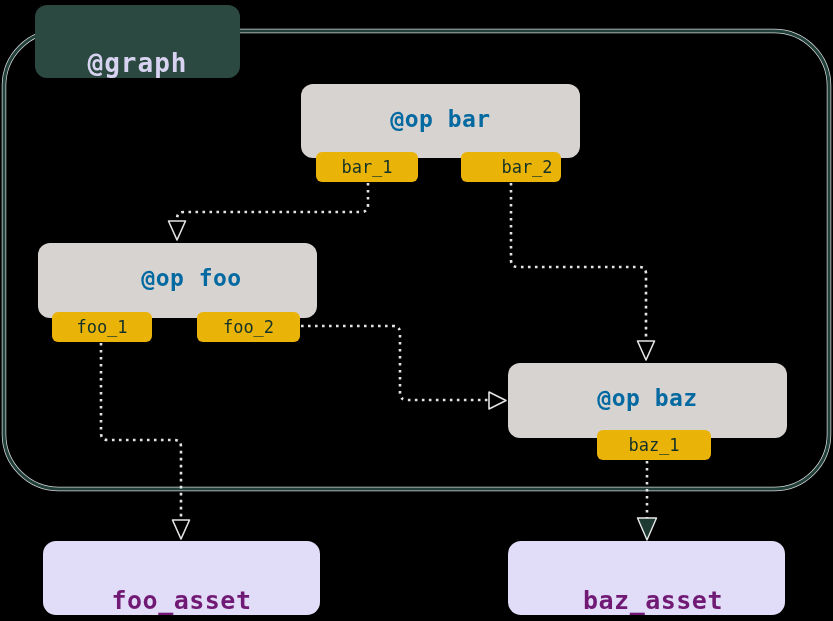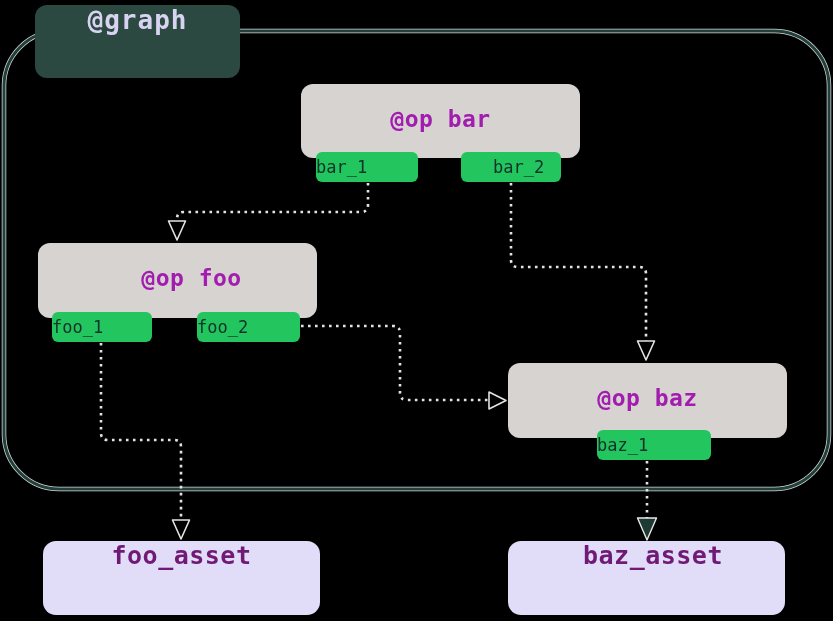--- a/index.html
+++ b/index.html
@@ -17,50 +17,50 @@
     height: 621px;
     background: #000000;
   }
   #edge-layer {
     position: absolute;
     left: 0; top: 0;
   }
   .node {
     position: absolute;
     display: flex;
-    align-items: flex-start;
+    align-items: flex-end;
     justify-content: center;
     box-sizing: border-box;
   }
   .graph-label {
     background: #2B4841;
     color: #D8D3F1;
     border-radius: 12px;
     font-size: 26px;
     font-weight: bold;
     letter-spacing: 1px;
   }
   .op-node {
     background: #D6D3D1;
-    color: #a21caf;
+    color: #0369a1;
     border-radius: 12px;
     font-size: 23px;
     font-weight: bold;
     letter-spacing: 0.5px;
     align-items: flex-start;
   }
   .op-node .op-title {
     margin-top: 22px;
   }
   .output-tag {
     position: absolute;
     display: flex;
     align-items: center;
-    justify-content: flex-start;
-    background: #22c55e;
+    justify-content: center;
+    background: #eab308;
     color: #12322B;
     border-radius: 6px;
     font-size: 17px;
     height: 30px;
     box-sizing: border-box;
   }
   .asset-node {
     background: #E1DDF8;
     color: #701a75;
     border-radius: 13px;

